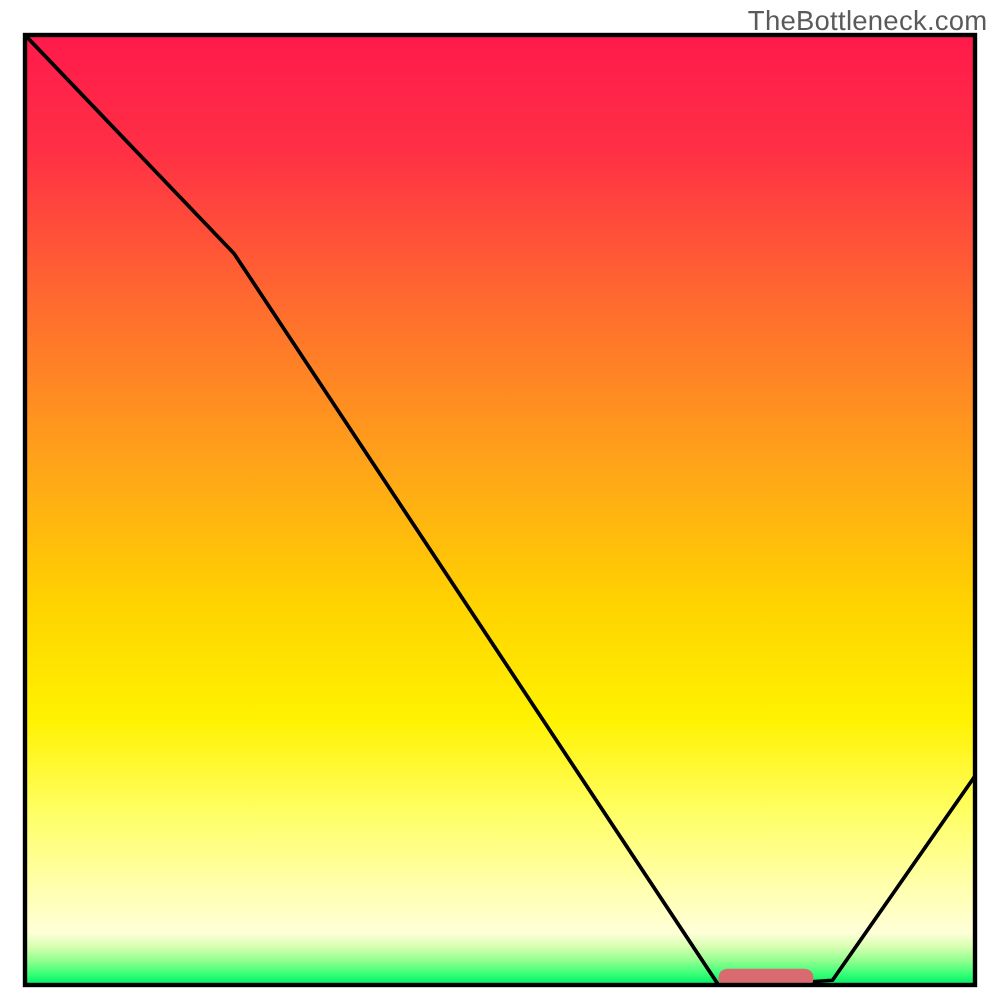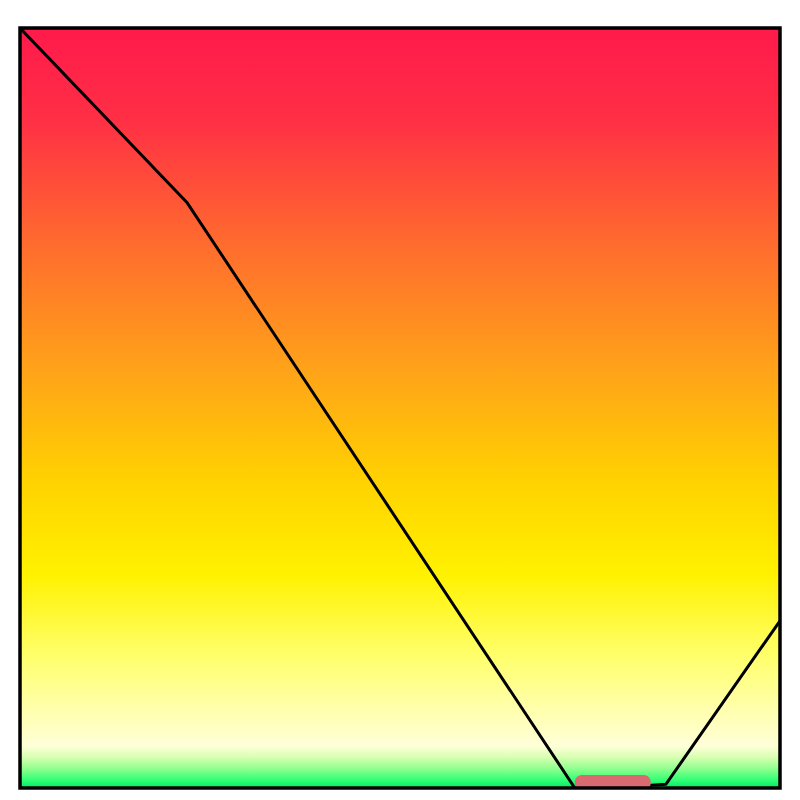--- a/index.html
+++ b/index.html
@@ -28,20 +28,21 @@
   svg.chart {
     position: absolute;
     top: 0;
     left: 0;
   }
 </style>
 </head>
 <body>
 <div class="container">
 
+  <div class="watermark">TheBottleneck.com</div>
 
   <svg class="chart" width="800" height="800" viewBox="0 0 800 800">
     <defs>
       <linearGradient id="bgGrad" x1="0" y1="0" x2="0" y2="1">
           <stop offset="0%" stop-color="#ff1a4b"></stop>
           <stop offset="12%" stop-color="#ff2f45"></stop>
           <stop offset="28.000000000000004%" stop-color="#ff6a2f"></stop>
           <stop offset="45%" stop-color="#ffa319"></stop>
           <stop offset="60%" stop-color="#ffd300"></stop>
           <stop offset="72%" stop-color="#fff200"></stop>

